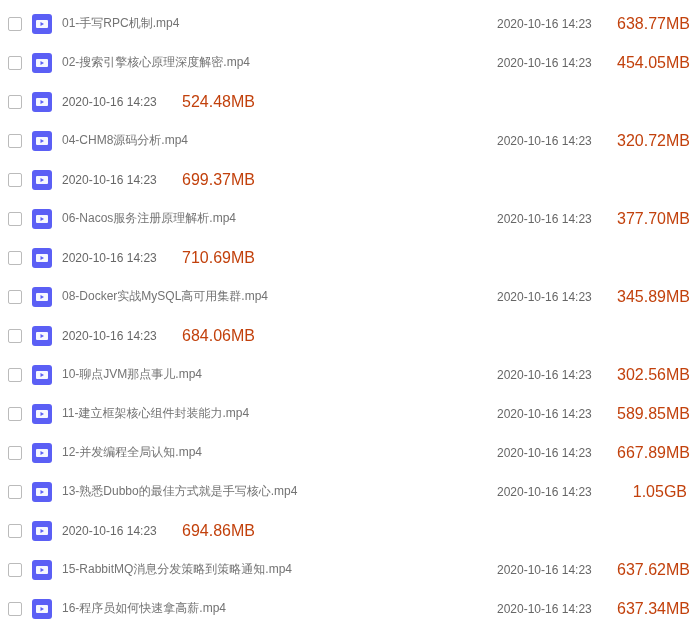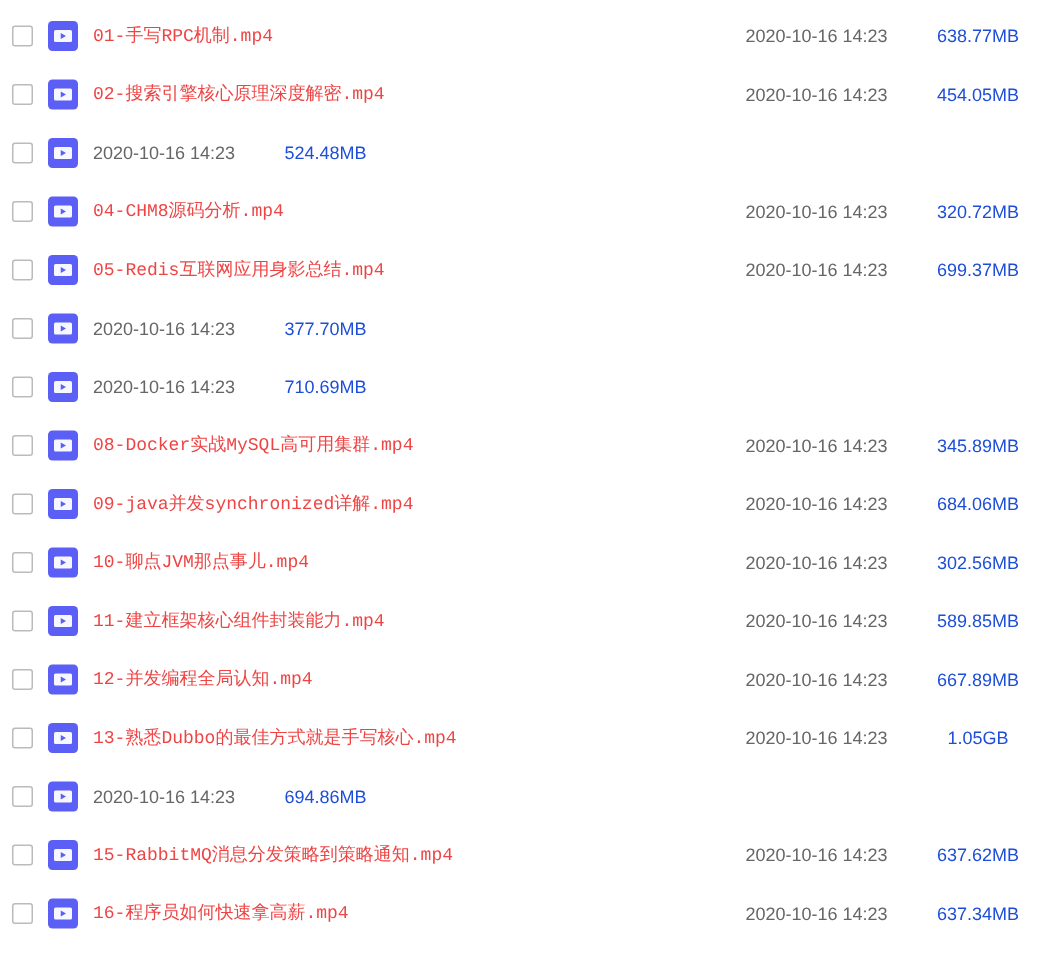--- a/index.html
+++ b/index.html
@@ -33,39 +33,38 @@
     flex-shrink: 0;
     background: #5b5ff5;
     border-radius: 3px;
     display: flex;
     align-items: center;
     justify-content: center;
   }
   .file-icon svg { display: block; }
   .file-name {
     flex: 1;
-    color: #ef4444;
+    color: #737373;
     white-space: nowrap;
     overflow: hidden;
     text-overflow: ellipsis;
     font-size: 12px;
-    font-family: Liberation Mono, monospace;
   }
   .file-date {
     width: 120px;
     text-align: left;
     color: #666;
     font-size: 12px;
     flex-shrink: 0;
   }
   .file-size {
     width: 70px;
-    text-align: center;
-    color: #1d4ed8;
-    font-size: 12px;
+    text-align: right;
+    color: #c2410c;
+    font-size: 16px;
     flex-shrink: 0;
   }
 </style>
 </head>
 <body>
 
 <div class="file-list">
     <div class="file-row">
       <div class="checkbox"></div>
       <div class="file-icon">
@@ -114,32 +113,32 @@
       <div class="file-size">320.72MB</div>
     </div>
     <div class="file-row">
       <div class="checkbox"></div>
       <div class="file-icon">
         <svg width="12" height="12" viewBox="0 0 12 12">
           <rect x="0" y="2" width="12" height="8" rx="1" fill="#fff" opacity="0.95"></rect>
           <polygon points="4.5,4 4.5,8 8,6" fill="#5b5ff5"></polygon>
         </svg>
       </div>
-      <div class="file-name">05-Redis互联网应用身影总结.mp4</div>
       <div class="file-date">2020-10-16 14:23</div>
       <div class="file-size">699.37MB</div>
     </div>
     <div class="file-row">
       <div class="checkbox"></div>
       <div class="file-icon">
         <svg width="12" height="12" viewBox="0 0 12 12">
           <rect x="0" y="2" width="12" height="8" rx="1" fill="#fff" opacity="0.95"></rect>
           <polygon points="4.5,4 4.5,8 8,6" fill="#5b5ff5"></polygon>
         </svg>
       </div>
+      <div class="file-name">06-Nacos服务注册原理解析.mp4</div>
       <div class="file-date">2020-10-16 14:23</div>
       <div class="file-size">377.70MB</div>
     </div>
     <div class="file-row">
       <div class="checkbox"></div>
       <div class="file-icon">
         <svg width="12" height="12" viewBox="0 0 12 12">
           <rect x="0" y="2" width="12" height="8" rx="1" fill="#fff" opacity="0.95"></rect>
           <polygon points="4.5,4 4.5,8 8,6" fill="#5b5ff5"></polygon>
         </svg>
@@ -160,21 +159,20 @@
       <div class="file-size">345.89MB</div>
     </div>
     <div class="file-row">
       <div class="checkbox"></div>
       <div class="file-icon">
         <svg width="12" height="12" viewBox="0 0 12 12">
           <rect x="0" y="2" width="12" height="8" rx="1" fill="#fff" opacity="0.95"></rect>
           <polygon points="4.5,4 4.5,8 8,6" fill="#5b5ff5"></polygon>
         </svg>
       </div>
-      <div class="file-name">09-java并发synchronized详解.mp4</div>
       <div class="file-date">2020-10-16 14:23</div>
       <div class="file-size">684.06MB</div>
     </div>
     <div class="file-row">
       <div class="checkbox"></div>
       <div class="file-icon">
         <svg width="12" height="12" viewBox="0 0 12 12">
           <rect x="0" y="2" width="12" height="8" rx="1" fill="#fff" opacity="0.95"></rect>
           <polygon points="4.5,4 4.5,8 8,6" fill="#5b5ff5"></polygon>
         </svg>

